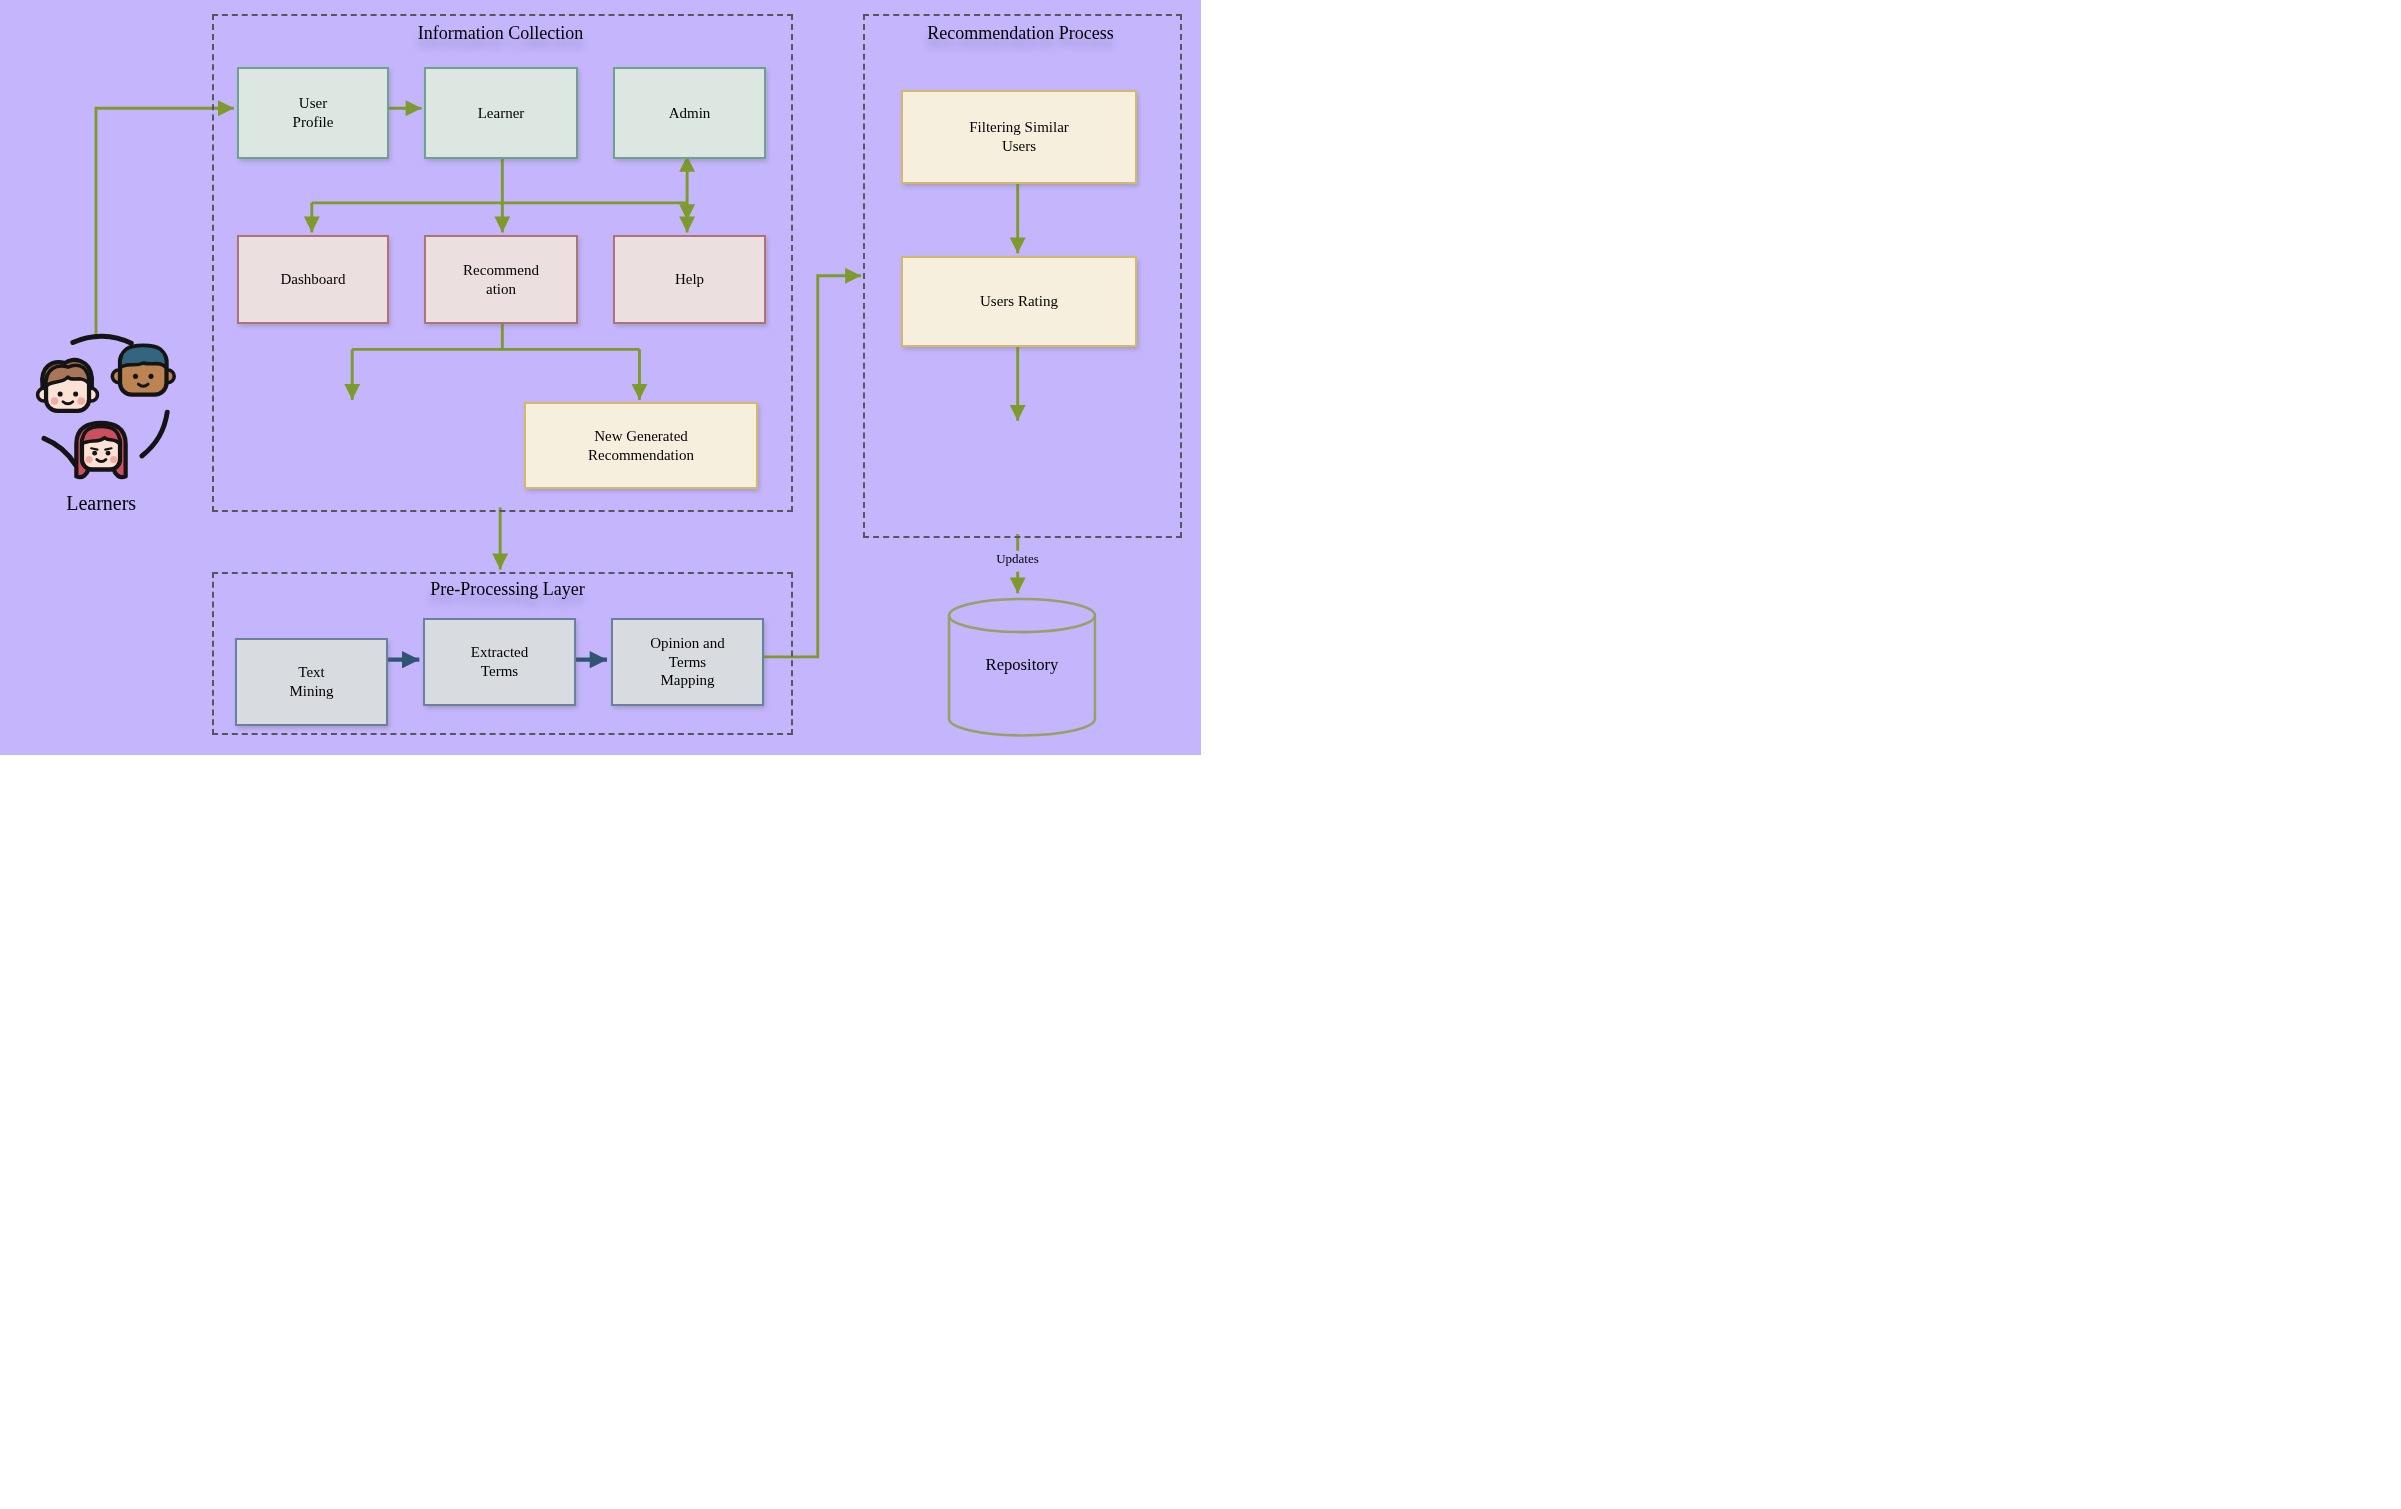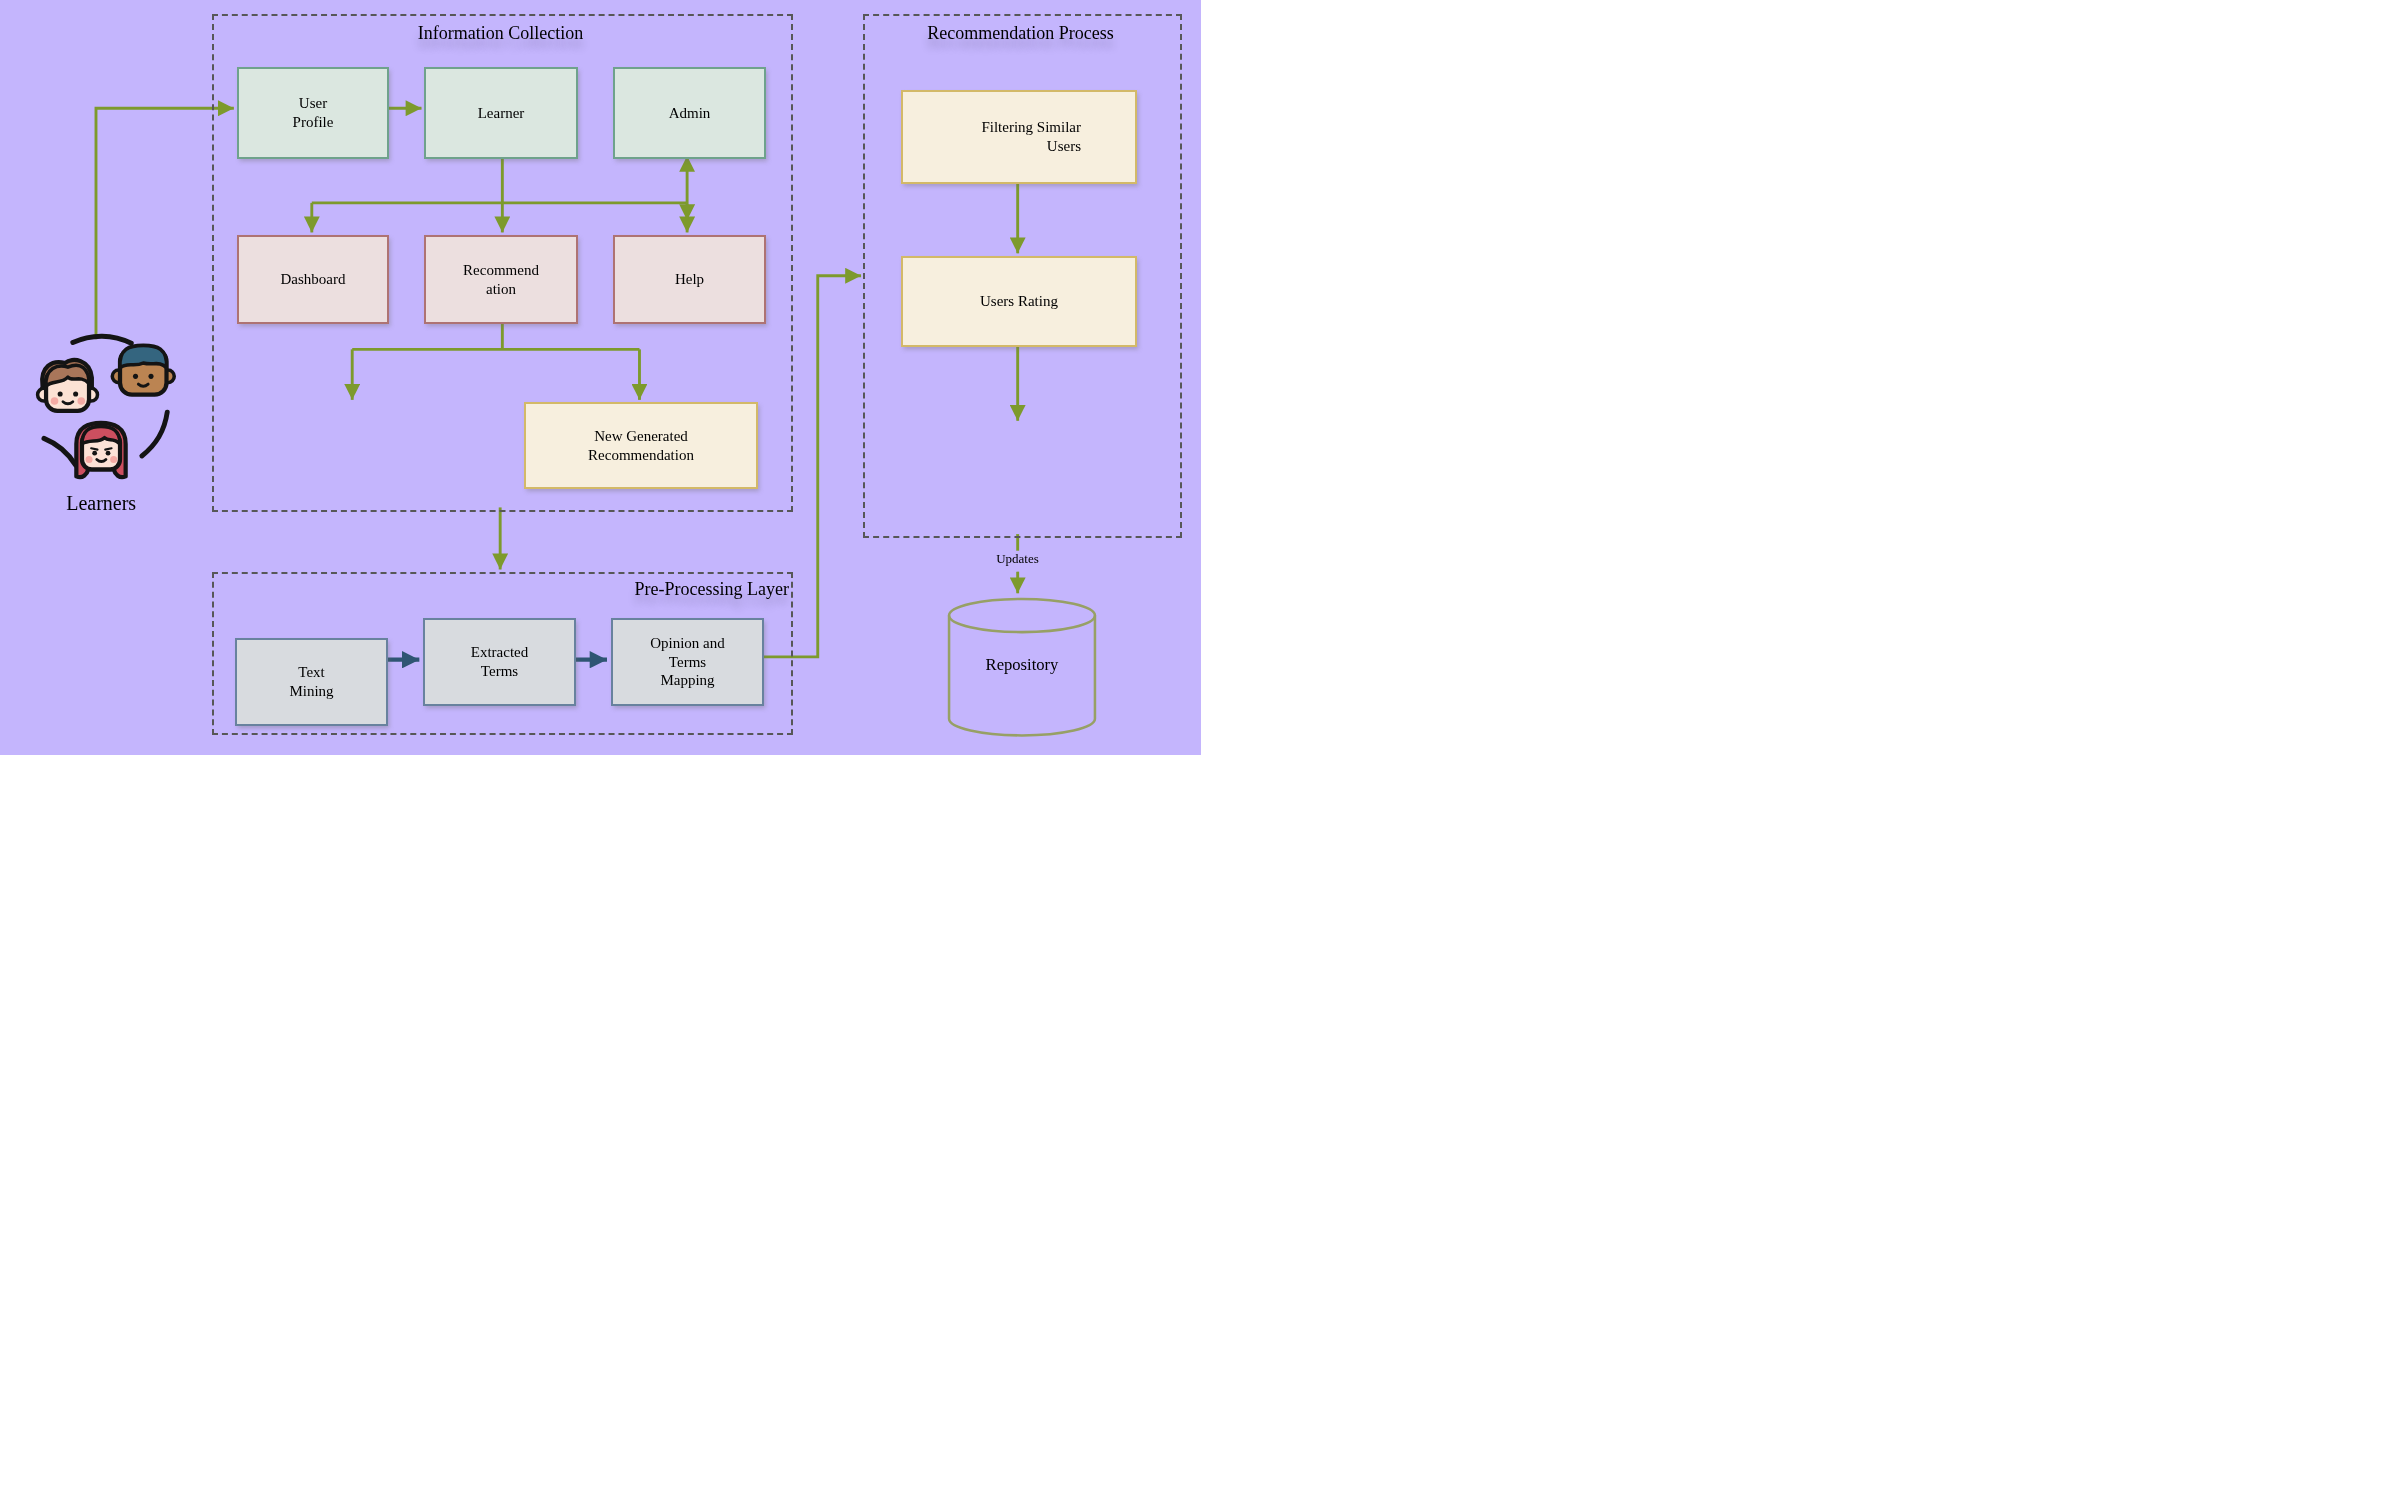--- a/index.html
+++ b/index.html
@@ -26,21 +26,21 @@
   .node{position:absolute;z-index:4;display:flex;align-items:center;justify-content:center;
     text-align:center;font-size:15px;line-height:1.25;
     box-shadow:2.2px 2.9px 4.3px rgba(110,110,110,.35);}
   .node span{display:inline-block;}
   .node--green{background:var(--green-fill,#dbe7e0);border:2.2px solid var(--green-border,#6fa28c);}
   .node--pink{background:var(--pink-fill,#ecdfdf);border:2.2px solid var(--pink-border,#ae7373);}
   .node--cream{background:var(--cream-fill,#f7efde);border:2.2px solid var(--cream-border,#d3b968);}
   .node--gray{background:var(--gray-fill,#d8dbdf);border:2.2px solid var(--gray-border,#68829e);}
   .w80 span{max-width:58px;} .w112 span{max-width:81px;overflow-wrap:anywhere;}
   .w200 span{max-width:144px;} .w210 span{max-width:155px;} .w70 span{max-width:53px;}
-  .w100 span{max-width:75px;} .w105 span{max-width:78px;} .w170 span{max-width:124px;text-align:right;}
+  .w100 span{max-width:75px;} .w105 span{max-width:78px;} .w170 span{max-width:124px;}
   .w160 span{max-width:118px;}
   .plain-label{position:absolute;z-index:4;text-align:center;}
   #learners-label{font-size:20px;}
   #updates-label{font-size:13px;}
   #repository-label{font-size:16.6px;}
   .icon-wrap{position:absolute;z-index:4;}
 </style>
 </head>
 <body>
 
@@ -78,21 +78,21 @@
     <line class="edge-olive" x1="1410" y1="251" x2="1410" y2="351" marker-end="url(#ah-olive)"></line>
     <line class="edge-olive" x1="1410" y1="476" x2="1410" y2="583" marker-end="url(#ah-olive)"></line>
     <line class="edge-olive" x1="1410" y1="740" x2="1410" y2="763"></line>
     <line class="edge-olive" x1="1410" y1="792" x2="1410" y2="822" marker-end="url(#ah-olive)"></line>
   </svg>
 
   <div class="container" style="left:212px;top:13.7px;width:577px;height:494px;"></div>
   <div class="container-title" style="left:212px;top:23px;width:577px;">Information Collection</div>
 
   <div class="container" style="left:212px;top:572px;width:577px;height:159px;"></div>
-  <div class="container-title" style="left:212px;top:579px;width:577px;text-align:right;">Pre-Processing Layer</div>
+  <div class="container-title" style="left:219px;top:579px;width:577px;">Pre-Processing Layer</div>
 
   <div class="container" style="left:863px;top:13.7px;width:315px;height:520px;"></div>
   <div class="container-title" style="left:863px;top:23px;width:315px;">Recommendation Process</div>
 
   <div class="node node--green w80" style="left:237px;top:67px;width:148px;height:88px;">
     <span>User Profile</span>
     </div>
   <div class="node node--green" style="left:424px;top:67px;width:150px;height:88px;">
     <span>Learner</span>
     </div>

